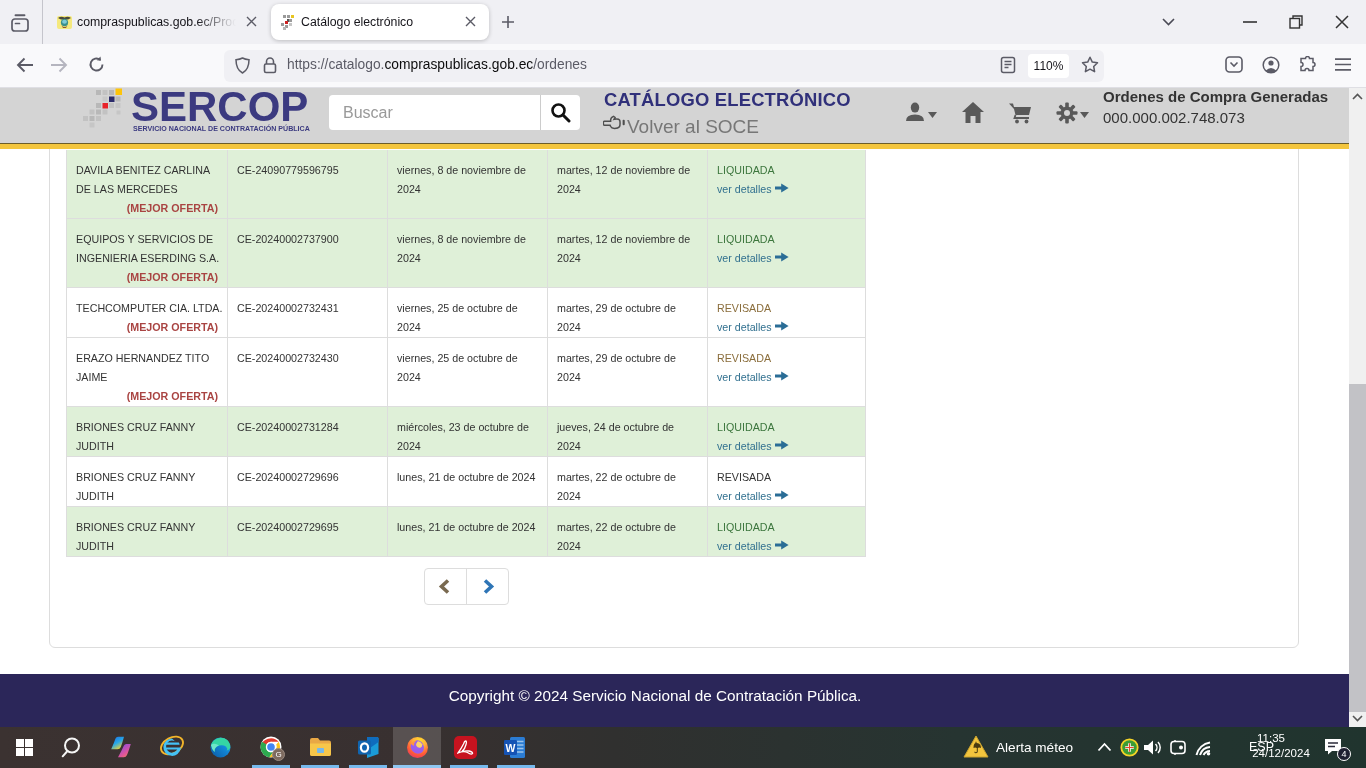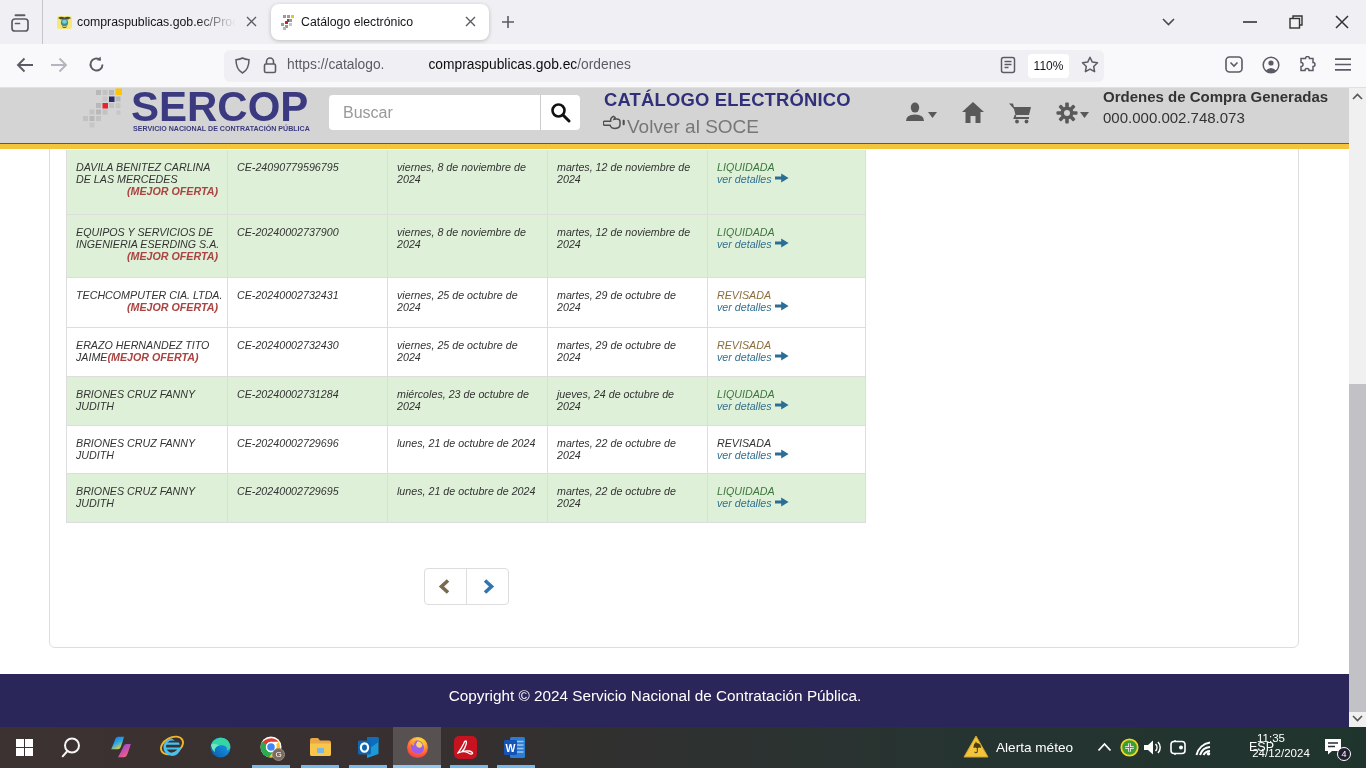--- a/index.html
+++ b/index.html
@@ -10,50 +10,50 @@
 
 
 #tabbar { left:0; top:0; width:1366px; height:44px; background:#f0f0f4; }
 #navbar { left:0; top:44px; width:1366px; height:44px; background:#f9f9fb; border-bottom:1px solid #dfdfe4; }
 .tab-active { left:271px; top:4px; width:218px; height:36px; background:#fff; border-radius:8px; box-shadow:0 1px 4px rgba(0,0,0,.22); }
 .tabtext { font-size:12.3px; color:#15141a; }
 .tabsep { left:42px; top:0px; width:1px; height:44px; background:#c5c5cc; }
 .urlbar { left:224px; top:50px; width:880px; height:32px; background:#f0f0f4; border-radius:6px; }
 .zoompill { left:1028px; top:54px; width:41px; height:24px; background:#fff; border-radius:4px; font-size:12px; color:#15141a; text-align:center; line-height:24px; }
 .urltext { left:287px; top:57px; font-size:13.8px; color:#5b5b66; }
-.urltext b { color:#0c0c0d; font-weight:normal;margin-left:44px; }
+.urltext b { color:#0c0c0d; font-weight:normal; }
 
 
 #pghead { left:0; top:88px; width:1349px; height:55px; background:#d4d4d4; }
 #goldline { left:0; top:143px; width:1349px; height:6px; background:#f3c53d; border-top:1px solid #6b5d2a; }
 .sercop { left:131px; top:83px; font-size:42px; font-weight:bold; color:#3b3a80; }
 .sercopsub { left:133px; top:125px; font-size:7.1px; font-weight:bold; color:#3b3a80; }
 .searchbox { left:329px; top:95px; width:251px; height:35px; background:#fff; border-radius:4px; }
 .searchdiv { left:540px; top:95px; width:1px; height:35px; background:#ccc; }
 .buscar { left:343px; top:104px; font-size:16px; color:#999; }
 .cattitle { left:604px; top:89px; font-size:18.4px; font-weight:bold; color:#30307a; letter-spacing:0.2px; }
 .volver { left:627px; top:116px; font-size:19px; color:#777; }
 .ordenes1 { left:1103px; top:88px; font-size:15px; font-weight:bold; color:#333; }
 .ordenes2 { left:1103px; top:109px; font-size:15px; color:#333; }
 
 
 #container { left:49px; top:120px; width:1250px; height:528px; background:#fff; border:1px solid #ddd; border-radius:6px; }
 
 
 #tbl { left:66px; top:150px; width:799px; border-collapse:collapse; table-layout:fixed; font-size:10.7px; color:#333; }
-#tbl td { border:1px solid #ddd; vertical-align:top; padding:11px 9px 0 9px; line-height:12px; white-space:nowrap;font-style:italic; }
+#tbl td { border:1px solid #ddd; vertical-align:top; padding:11px 9px 0 9px; line-height:19px; white-space:nowrap; }
 tr.grn { background:#dff0d8; }
 #tbl tr:first-child td { border-top:none; }
 .mejor { color:#a94442; font-weight:bold; text-align:right; }
 .liq { color:#3c763d; }
 .rev { color:#8a6d3b; }
 .revd { color:#333; }
 .verd { color:#31708f; text-align:left; }
 .st { display:block; }
-.jrow { display:flex; justify-content:flex-start; }
+.jrow { display:flex; justify-content:center;flex-direction:column; }
 
 
 #pag { left:424px; top:568px; width:85px; height:37px; border:1px solid #ddd; border-radius:4px; background:#fff; }
 #pagdiv { left:466px; top:568px; width:1px; height:37px; background:#ddd; }
 
 
 #footer { left:0; top:674px; width:1349px; height:53px; background:#2b2659; }
 #copyr { left:0; top:687px; width:1310px; text-align:center; color:#fff; font-size:15.3px; }
 
 

